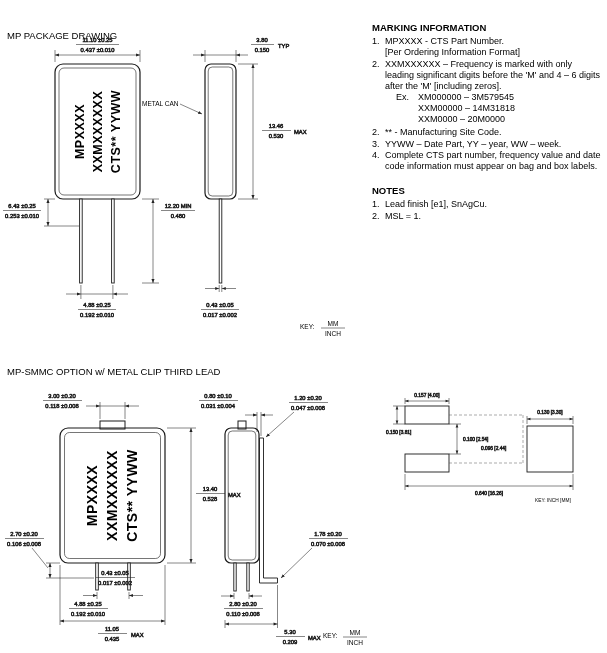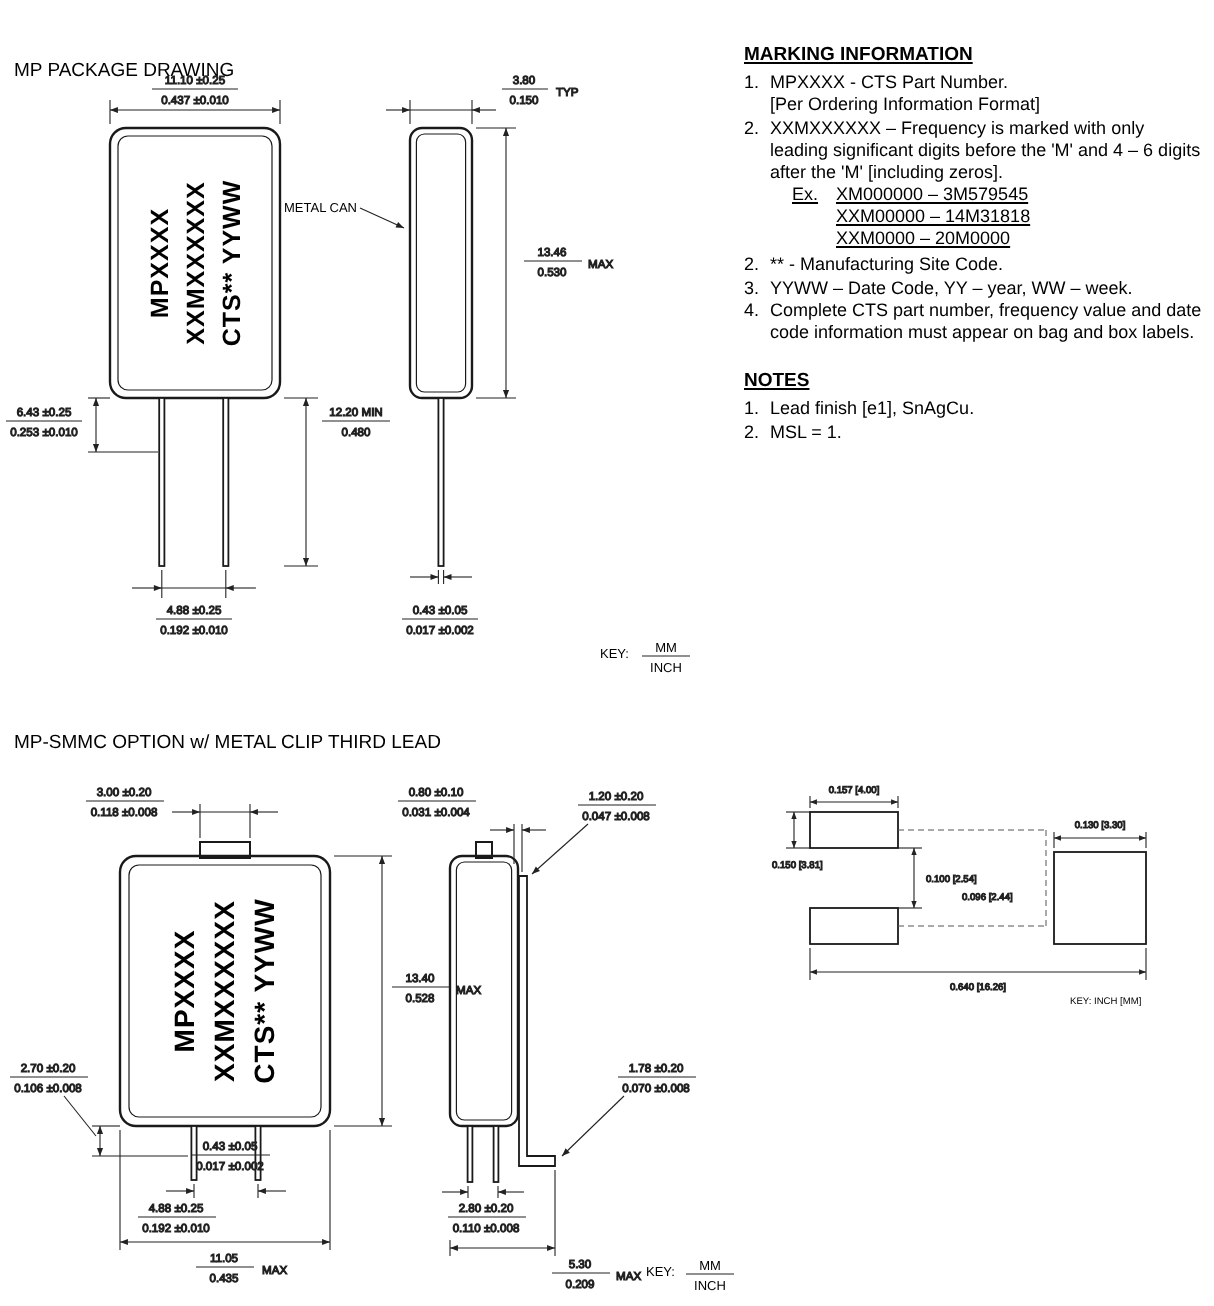--- a/index.html
+++ b/index.html
@@ -5,25 +5,25 @@
   html,body{margin:0;padding:0;background:#fff;}
   .sheet{position:relative;width:607px;height:653px;background:#ffffff;
          font-family:"Liberation Sans",sans-serif;color:#000;overflow:hidden;}
   .page-title{position:absolute;left:7px;top:5px;font-size:13px;font-weight:bold;
               color:#000099;letter-spacing:.2px;}
   .sec-heading{position:absolute;font-size:9.5px;font-weight:normal;}
   #mp-heading{left:7px;top:30px;}
   #smmc-heading{left:7px;top:366px;}
   #solder-heading{left:385px;top:375px;font-size:8.5px;}
   .col-right{position:absolute;left:372px;top:22px;width:230px;font-size:9px;line-height:1.2;}
-  .col-right h3{font-size:9.5px;margin:0 0 3px 0;text-decoration:underline;}
+  .col-right h3{font-size:9.5px;margin:0 0 3px 0;}
   .li{display:flex;margin:0 0 1px 0;}
   .num{width:13px;flex:0 0 13px;}
   .txt{flex:1;}
-  .ex{display:flex;margin:1px 0 2px 24px;text-decoration:underline;}
+  .ex{display:flex;margin:1px 0 2px 24px;}
   .exlabel{width:22px;flex:0 0 22px;}
   .exrows div{margin:0;}
   .notes-block{margin-top:13px;}
   .drawing{position:absolute;}
   #svg-mp{left:0;top:36px;}
   #svg-smmc{left:0;top:388px;}
   #svg-pads{left:385px;top:392px;}
   svg text{font-family:"Liberation Sans",sans-serif;fill:#000;}
   .dim{font-size:5.8px;}
   .dim2{font-size:6.5px;}
@@ -176,21 +176,21 @@
       </span>
     </div>
 
     <div class="li">
       <span class="num">2.</span>
       <span class="txt">** - Manufacturing Site Code.</span>
     </div>
 
     <div class="li">
       <span class="num">3.</span>
-      <span class="txt">YYWW – Date Code, YY – year, WW – week.</span>
+      <span class="txt">YYWW – Date Part, YY – year, WW – week.</span>
     </div>
 
     <div class="li">
       <span class="num">4.</span>
       <span class="txt">Complete CTS part number, frequency value and date code information must appear on bag and box labels.</span>
     </div>
 
     <div class="notes-block">
       <h3>NOTES</h3>
       <div class="li">

